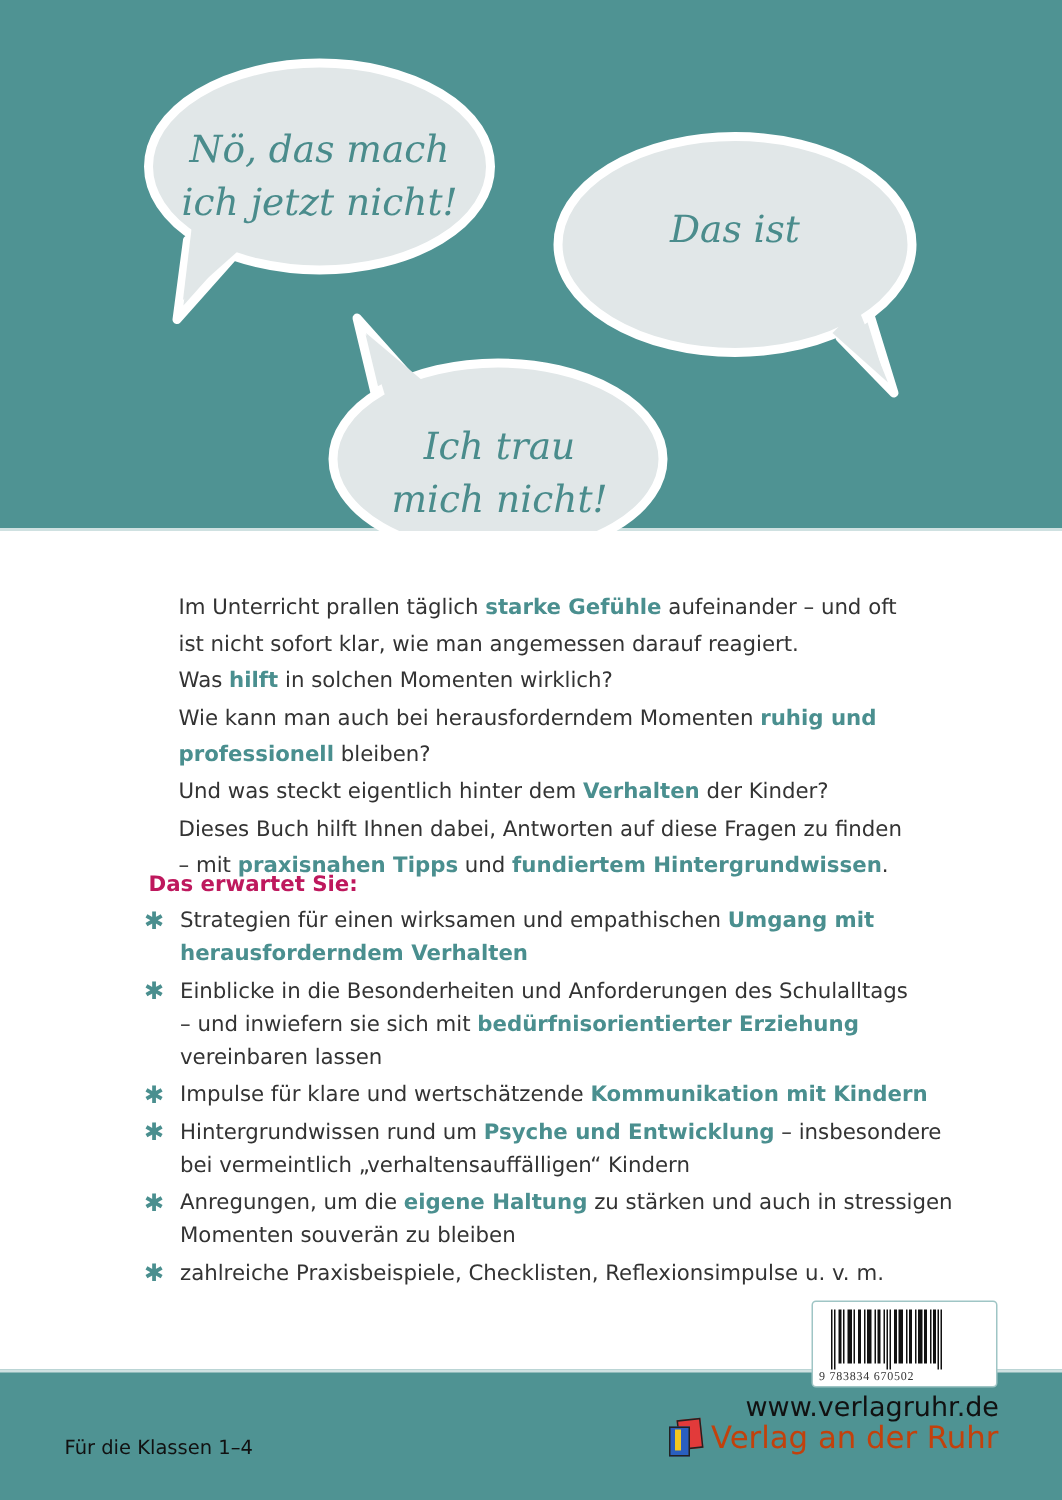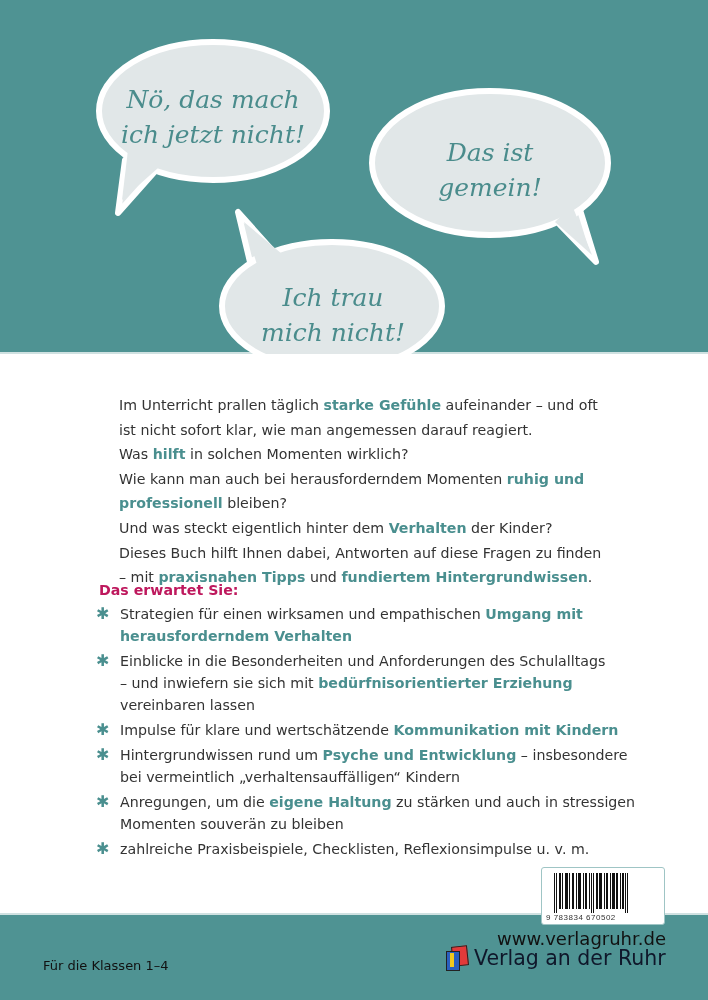--- a/index.html
+++ b/index.html
@@ -54,30 +54,30 @@
     position: absolute; right: 42px; top: 928px;
     font-size: 18px; color: #111;
   }
   .publisher {
     position: absolute; left: 446px; top: 946px; display: flex; align-items: center;
   }
   .publisher .logo { position: relative; width: 22px; height: 24px; margin-right: 6px; }
   .publisher .logo .red { position: absolute; left: 6px; top: 0; width: 14px; height: 18px; background: #e23a3a; transform: rotate(-6deg); border: 1px solid #222; }
   .publisher .logo .blue { position: absolute; left: 0; top: 5px; width: 12px; height: 18px; background: #2a5fbf; border: 1px solid #222; }
   .publisher .logo .yellow { position: absolute; left: 4px; top: 7px; width: 4px; height: 14px; background: #f2c81e; }
-  .publisher .name { font-size: 20.5px; color: #0f172a; }
+  .publisher .name { font-size: 20.5px; color: #c2410c; }
   .barcode {
     position: absolute; left: 541px; top: 867px; width: 124px; height: 58px;
     background: #fff; border: 1px solid #9fc5c5; border-radius: 3px; box-sizing: border-box;
   }
   .barcode .bars { position: absolute; left: 12px; top: 5px; width: 102px; height: 40px; display: flex; align-items: flex-start; }
   .barcode .bars span { display: block; background: #111; height: 36px; }
   .barcode .digits {
     position: absolute; left: 4px; bottom: 2px; width: 118px;
-    font-family: Liberation Sans, sans-serif; font-size: 8px; color: #333; letter-spacing: 0.5px;
+    font-family: Liberation Serif, serif; font-size: 8px; color: #333; letter-spacing: 0.5px;
   }
 </style>
 </head>
 <body>
 
 <div class="top-band">
   <div class="edge"></div>
 </div>
 
 <svg class="bubbles-svg" width="708" height="354">
@@ -100,21 +100,20 @@
     <path d="M244 222 L258 268 L282 254 Z" fill="#e1e7e8"></path>
   </g>
 </svg>
 
 <div class="bubble-text" style="left:113px; top:82px; width:200px;font-style:italic;">
   <div>Nö, das mach</div>
   <div>ich jetzt nicht!</div>
 </div>
 <div class="bubble-text" style="left:400px; top:135px; width:180px;">
   <div>Das ist</div>
-  <div>gemein!</div>
 </div>
 <div class="bubble-text" style="left:248px; top:280px; width:170px;">
   <div>Ich trau</div>
   <div>mich nicht!</div>
 </div>
 
 <div class="body-text">
   <p><span>Im Unterricht prallen täglich </span><span class="hl">starke Gefühle</span><span> aufeinander – und oft</span></p>
   <p>ist nicht sofort klar, wie man angemessen darauf reagiert.</p>
   <p><span>Was </span><span class="hl">hilft</span><span> in solchen Momenten wirklich?</span></p>

